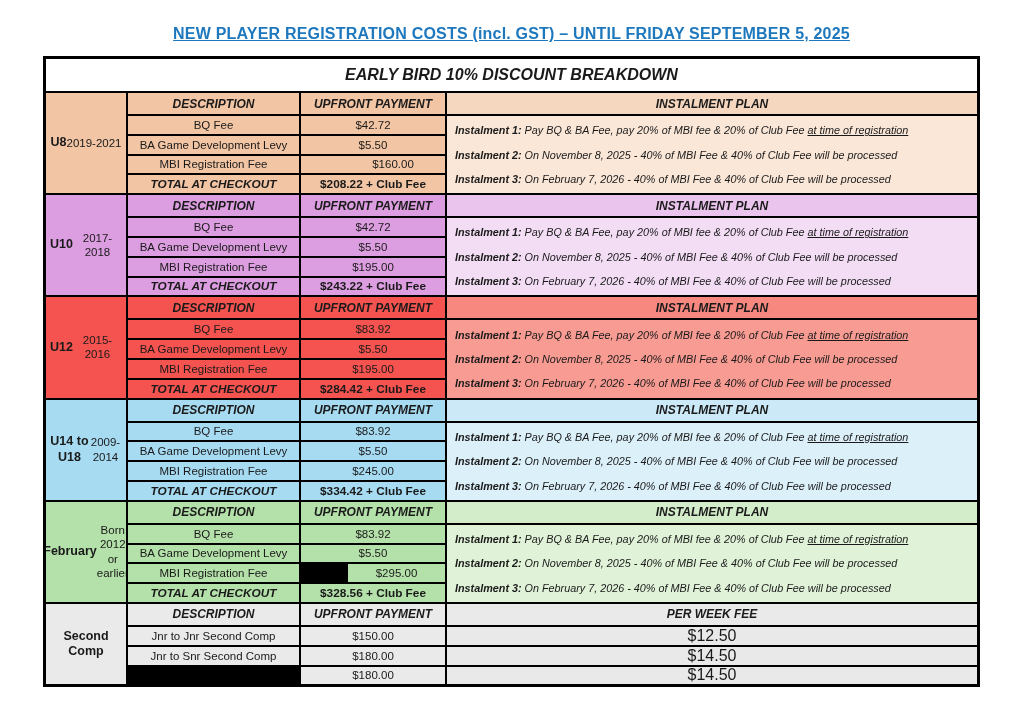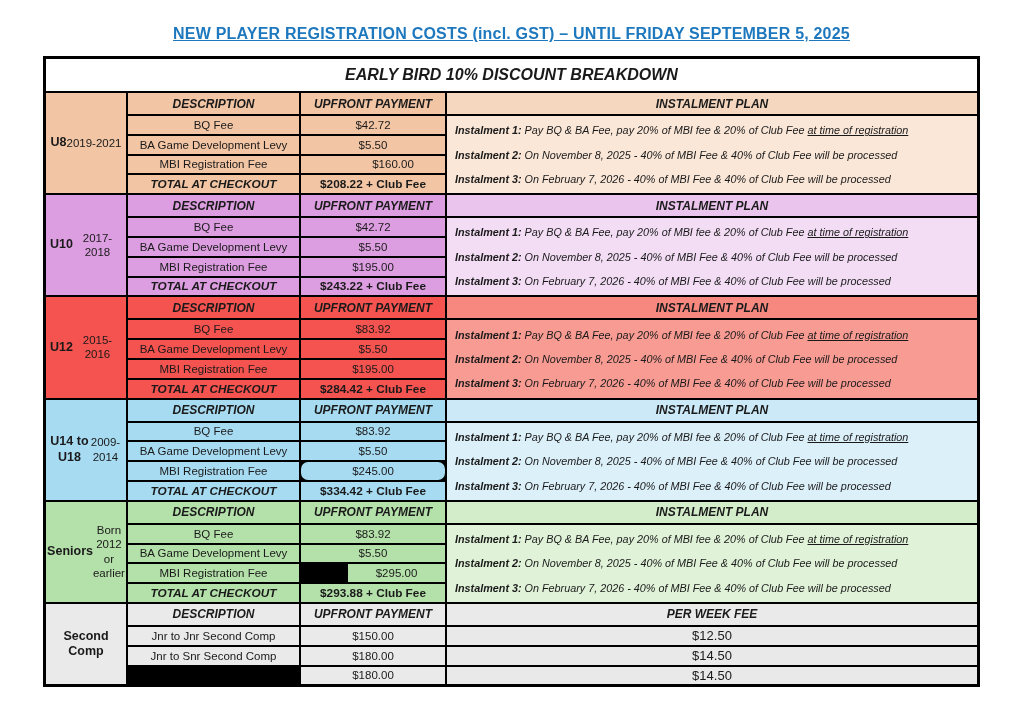--- a/index.html
+++ b/index.html
@@ -41,21 +41,21 @@
   .total.c2{font-weight:bold;font-style:italic;font-size:11.8px;}
   .total.c3{font-weight:bold;font-size:11.8px;}
   .inst-body{
     grid-column:4;grid-row:2 / -1;background:var(--ibody);
     flex-direction:column;align-items:stretch;justify-content:space-around;
     padding:2px 8px;
   }
   .iline{font-style:italic;font-size:10.8px;white-space:nowrap;}
   .iline .il{font-weight:bold;}
   .iline .iu{text-decoration:underline;}
-  .pw{background:var(--ibody);font-size:13px;}
+  .pw{background:var(--ibody);font-size:16px;}
 </style>
 </head>
 <body>
 
 <h1 id="title" style="color: rgb(30, 120, 190);">NEW PLAYER REGISTRATION COSTS (incl. GST) – UNTIL FRIDAY SEPTEMBER 5, 2025</h1>
 
 <div id="board">
   <div class="banner">EARLY BIRD 10% DISCOUNT BREAKDOWN</div>
 
   <section class="section" style="--main: #F2C5A4; --ihead: #F5D7BF; --ibody: #FAE7D8;">
@@ -153,29 +153,29 @@
       <div class="iline"><span class="il">Instalment 3:</span> <span class="it">On February 7, 2026 - 40% of MBI Fee &amp; 40% of Club Fee will be processed</span></div>
     </div>
 
   <div class="cell c2 data" style="grid-row: 2;">BQ Fee</div>
   <div class="cell c3 data" style="grid-row: 2;">$83.92</div>
 
   <div class="cell c2 data" style="grid-row: 3;">BA Game Development Levy</div>
   <div class="cell c3 data" style="grid-row: 3;">$5.50</div>
 
   <div class="cell c2 data" style="grid-row: 4;">MBI Registration Fee</div>
-  <div class="cell c3 data" style="grid-row: 4; border-radius: 7px;">$245.00</div>
+  <div class="cell c3 data" style="grid-row: 4;">$245.00</div>
 
   <div class="cell c2 data total" style="grid-row: 5;">TOTAL AT CHECKOUT</div>
   <div class="cell c3 data total" style="grid-row: 5;">$334.42 + Club Fee</div>
 </section>
 
   <section class="section" style="--main: #B4E0A9; --ihead: #D3EDCA; --ibody: #E0F2D8;">
     <div class="cell label">
-      <div class="g">Seniors</div>
+      <div class="g">February</div>
       <div class="s">Born 2012 or earlier</div>
     </div>
     <div class="cell head c2">DESCRIPTION</div>
     <div class="cell head c3">UPFRONT PAYMENT</div>
     <div class="cell head c4 ih">INSTALMENT PLAN</div>
     <div class="cell inst-body">
       <div class="iline"><span class="il">Instalment 1:</span> <span class="it">Pay BQ &amp; BA Fee, pay 20% of MBI fee &amp; 20% of Club Fee</span> <span class="iu">at time of registration</span></div>
       <div class="iline"><span class="il">Instalment 2:</span> <span class="it">On November 8, 2025 - 40% of MBI Fee &amp; 40% of Club Fee will be processed</span></div>
       <div class="iline"><span class="il">Instalment 3:</span> <span class="it">On February 7, 2026 - 40% of MBI Fee &amp; 40% of Club Fee will be processed</span></div>
     </div>
@@ -183,21 +183,21 @@
   <div class="cell c2 data" style="grid-row: 2;">BQ Fee</div>
   <div class="cell c3 data" style="grid-row: 2;">$83.92</div>
 
   <div class="cell c2 data" style="grid-row: 3;">BA Game Development Levy</div>
   <div class="cell c3 data" style="grid-row: 3;">$5.50</div>
 
   <div class="cell c2 data" style="grid-row: 4;">MBI Registration Fee</div>
   <div class="cell c3 data" style="grid-row: 4; margin-left: 47px;">$295.00</div>
 
   <div class="cell c2 data total" style="grid-row: 5;">TOTAL AT CHECKOUT</div>
-  <div class="cell c3 data total" style="grid-row: 5;">$293.88 + Club Fee</div>
+  <div class="cell c3 data total" style="grid-row: 5;">$328.56 + Club Fee</div>
 </section>
 
   <section class="section r4" style="--main: #EAEAEA; --ihead: #EAEAEA; --ibody: #E9E9E9;">
     <div class="cell label">
       <div class="g">Second Comp</div>
     </div>
     <div class="cell head c2">DESCRIPTION</div>
     <div class="cell head c3">UPFRONT PAYMENT</div>
     <div class="cell head c4 ih">PER WEEK FEE</div>
 

